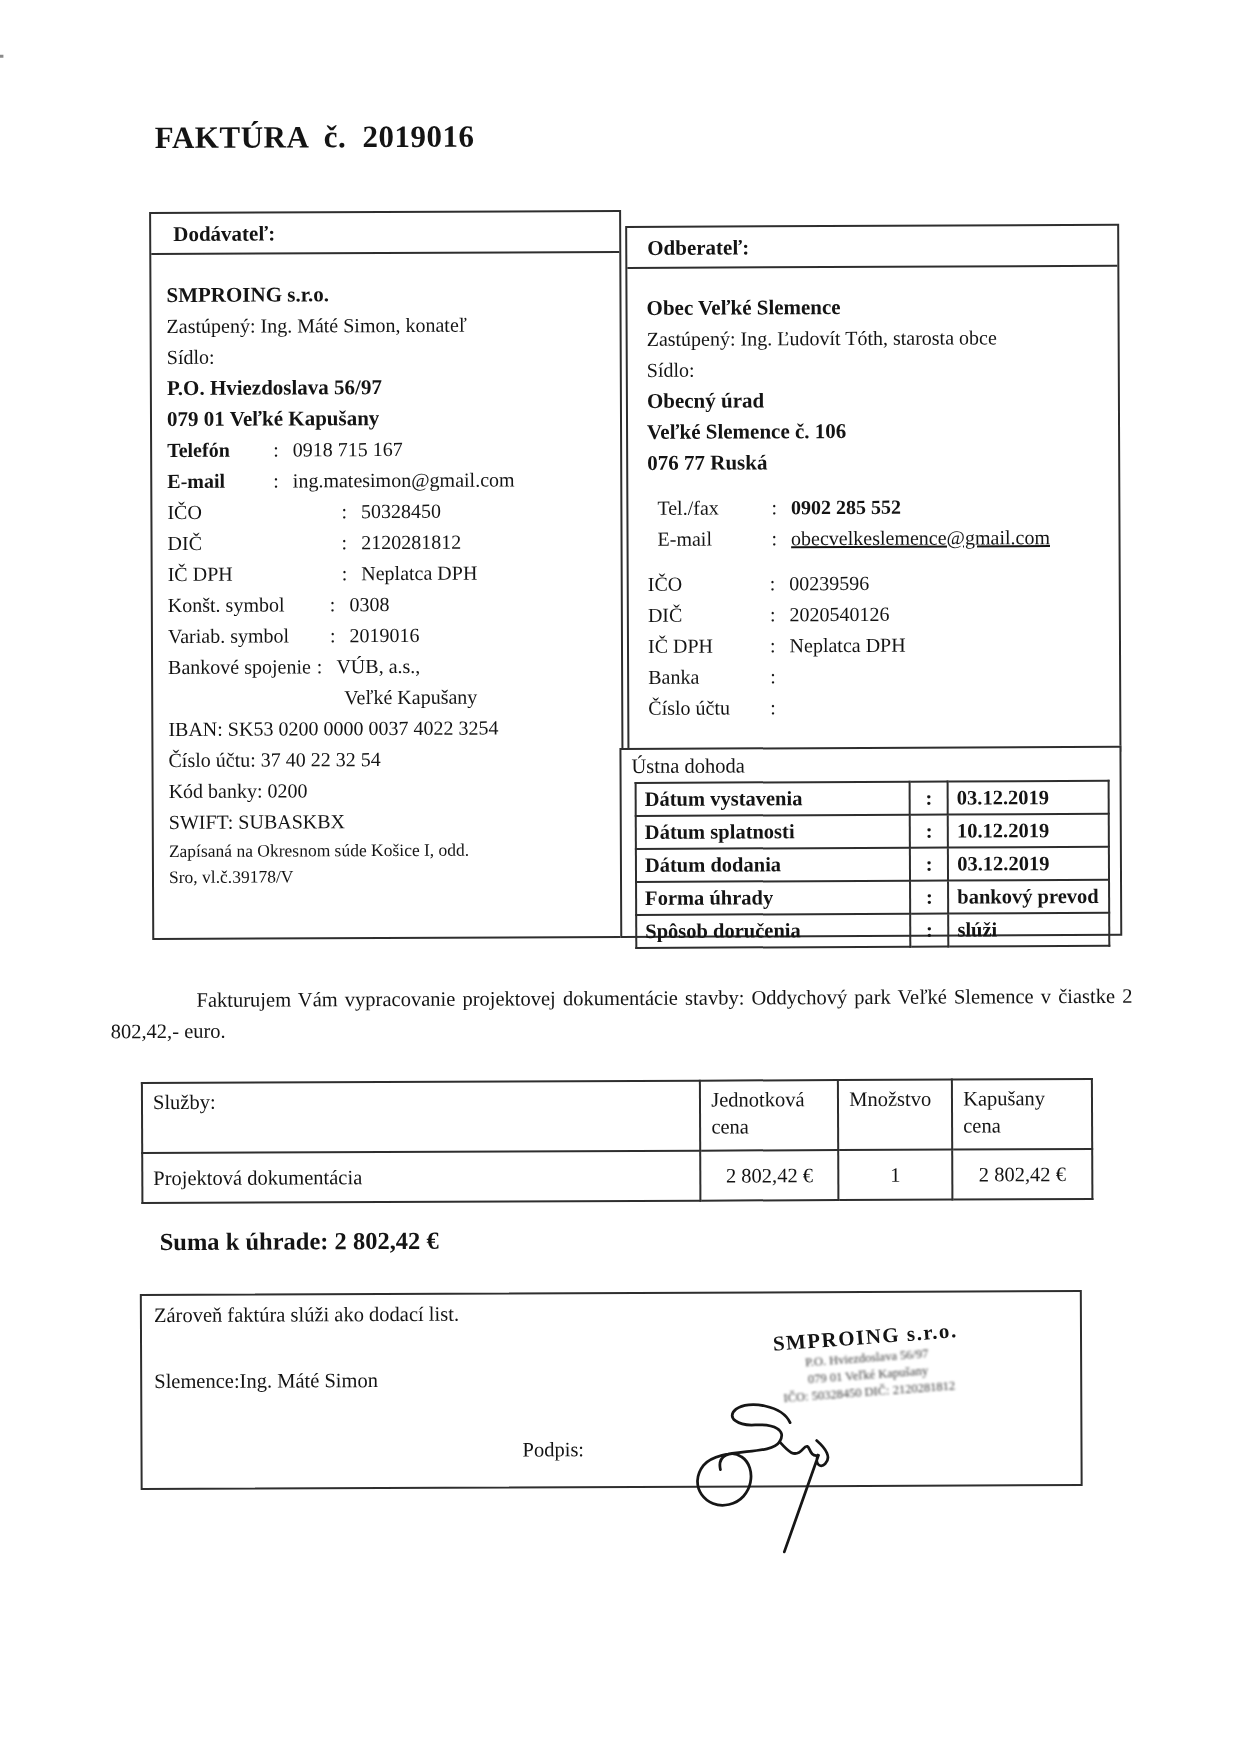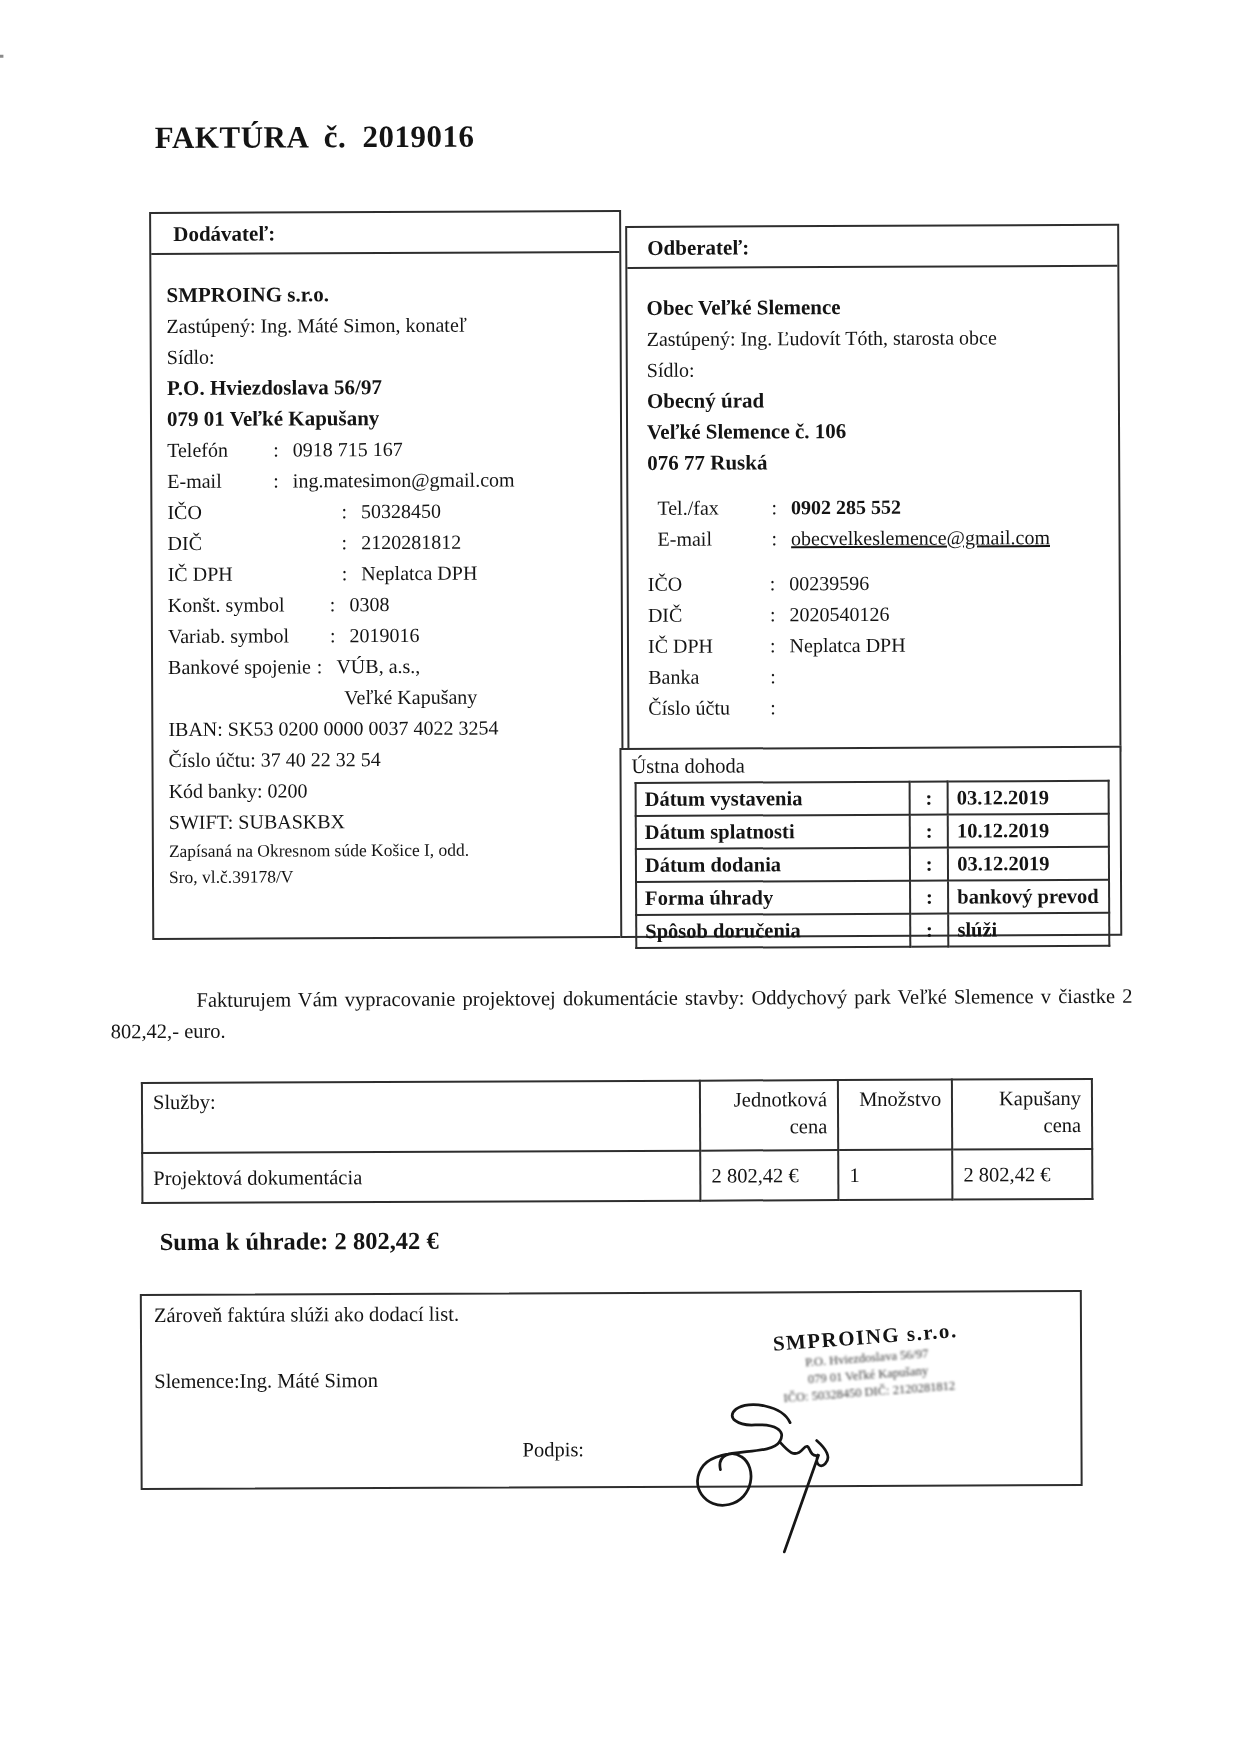--- a/index.html
+++ b/index.html
@@ -15,21 +15,21 @@
   .artifact{position:absolute;left:0;top:52px;width:7px;height:3px;background:#8a8a8a;}
 
   .box{position:absolute;border:2px solid #2e2e2e;background:#fff;}
   .box-header{font-weight:bold;font-size:21px;padding:8px 0 6px 22px;border-bottom:2px solid #2e2e2e;}
   .box-body{padding:12px 12px 0 15px;font-size:20px;line-height:31px;}
 
   .supplier{left:152px;top:210px;width:468px;height:724px;}
   .supplier .co-name{margin-top:13px;}
   .row{display:flex;}
   .lbl{flex:0 0 auto;}
-  .lw-a{width:100px;}
+  .lw-a{width:100px;font-weight:bold;}
   .lw-b{width:168px;}
   .lw-c{width:156px;font-family:Liberation Serif, serif;}
   .col{flex:0 0 auto;padding:0 14px 0 6px;}
   .bank2{margin-left:176px;}
   .small{font-size:17.5px;line-height:26px;}
 
   .customer{left:628px;top:226px;width:490px;height:524px;}
   .customer .box-header{padding-left:20px;}
   .customer .box-body{padding-left:19px;}
   .customer .lbl{width:116px;}
@@ -42,23 +42,23 @@
   table.dates td{border:2px solid #2e2e2e;padding:1px 8px;height:29px;}
   .dates .c-label{width:58%;}
   .dates .c-colon{width:8%;text-align:center;}
 
   .paragraph{position:absolute;left:110px;top:962px;width:1022px;font-size:20.5px;line-height:31px;text-align:justify;text-indent:86px;}
 
   table.services{position:absolute;left:140px;top:1080px;width:952px;border-collapse:collapse;font-size:20.5px;background:#fff;}
   table.services th, table.services td{border:2px solid #2e2e2e;font-weight:normal;}
   table.services th{padding:5px 10px;line-height:27px;}
   .services .h-first{text-align:left;vertical-align:top;height:58px;}
-  .services .h-col{text-align:right;vertical-align:top;}
+  .services .h-col{text-align:left;vertical-align:top;}
   table.services td{height:44px;padding:2px 10px;}
-  .services .c-num{text-align:left;}
+  .services .c-num{text-align:center;}
 
   #total{position:absolute;left:158px;top:1226px;font-size:24.5px;font-weight:bold;}
 
   .footer{left:138px;top:1292px;width:938px;height:192px;}
   .note{font-size:20.5px;padding:8px 0 0 12px;}
   .vystavil{position:absolute;left:12px;top:74px;font-size:20.5px;}
   .vystavil .name{}
   .podpis{position:absolute;left:380px;top:144px;font-size:20.5px;}
   .stamp{position:absolute;left:560px;top:32px;width:330px;text-align:center;transform:rotate(-4deg);}
   .stamp-company{font-size:21px;font-weight:bold;letter-spacing:1.5px;}

